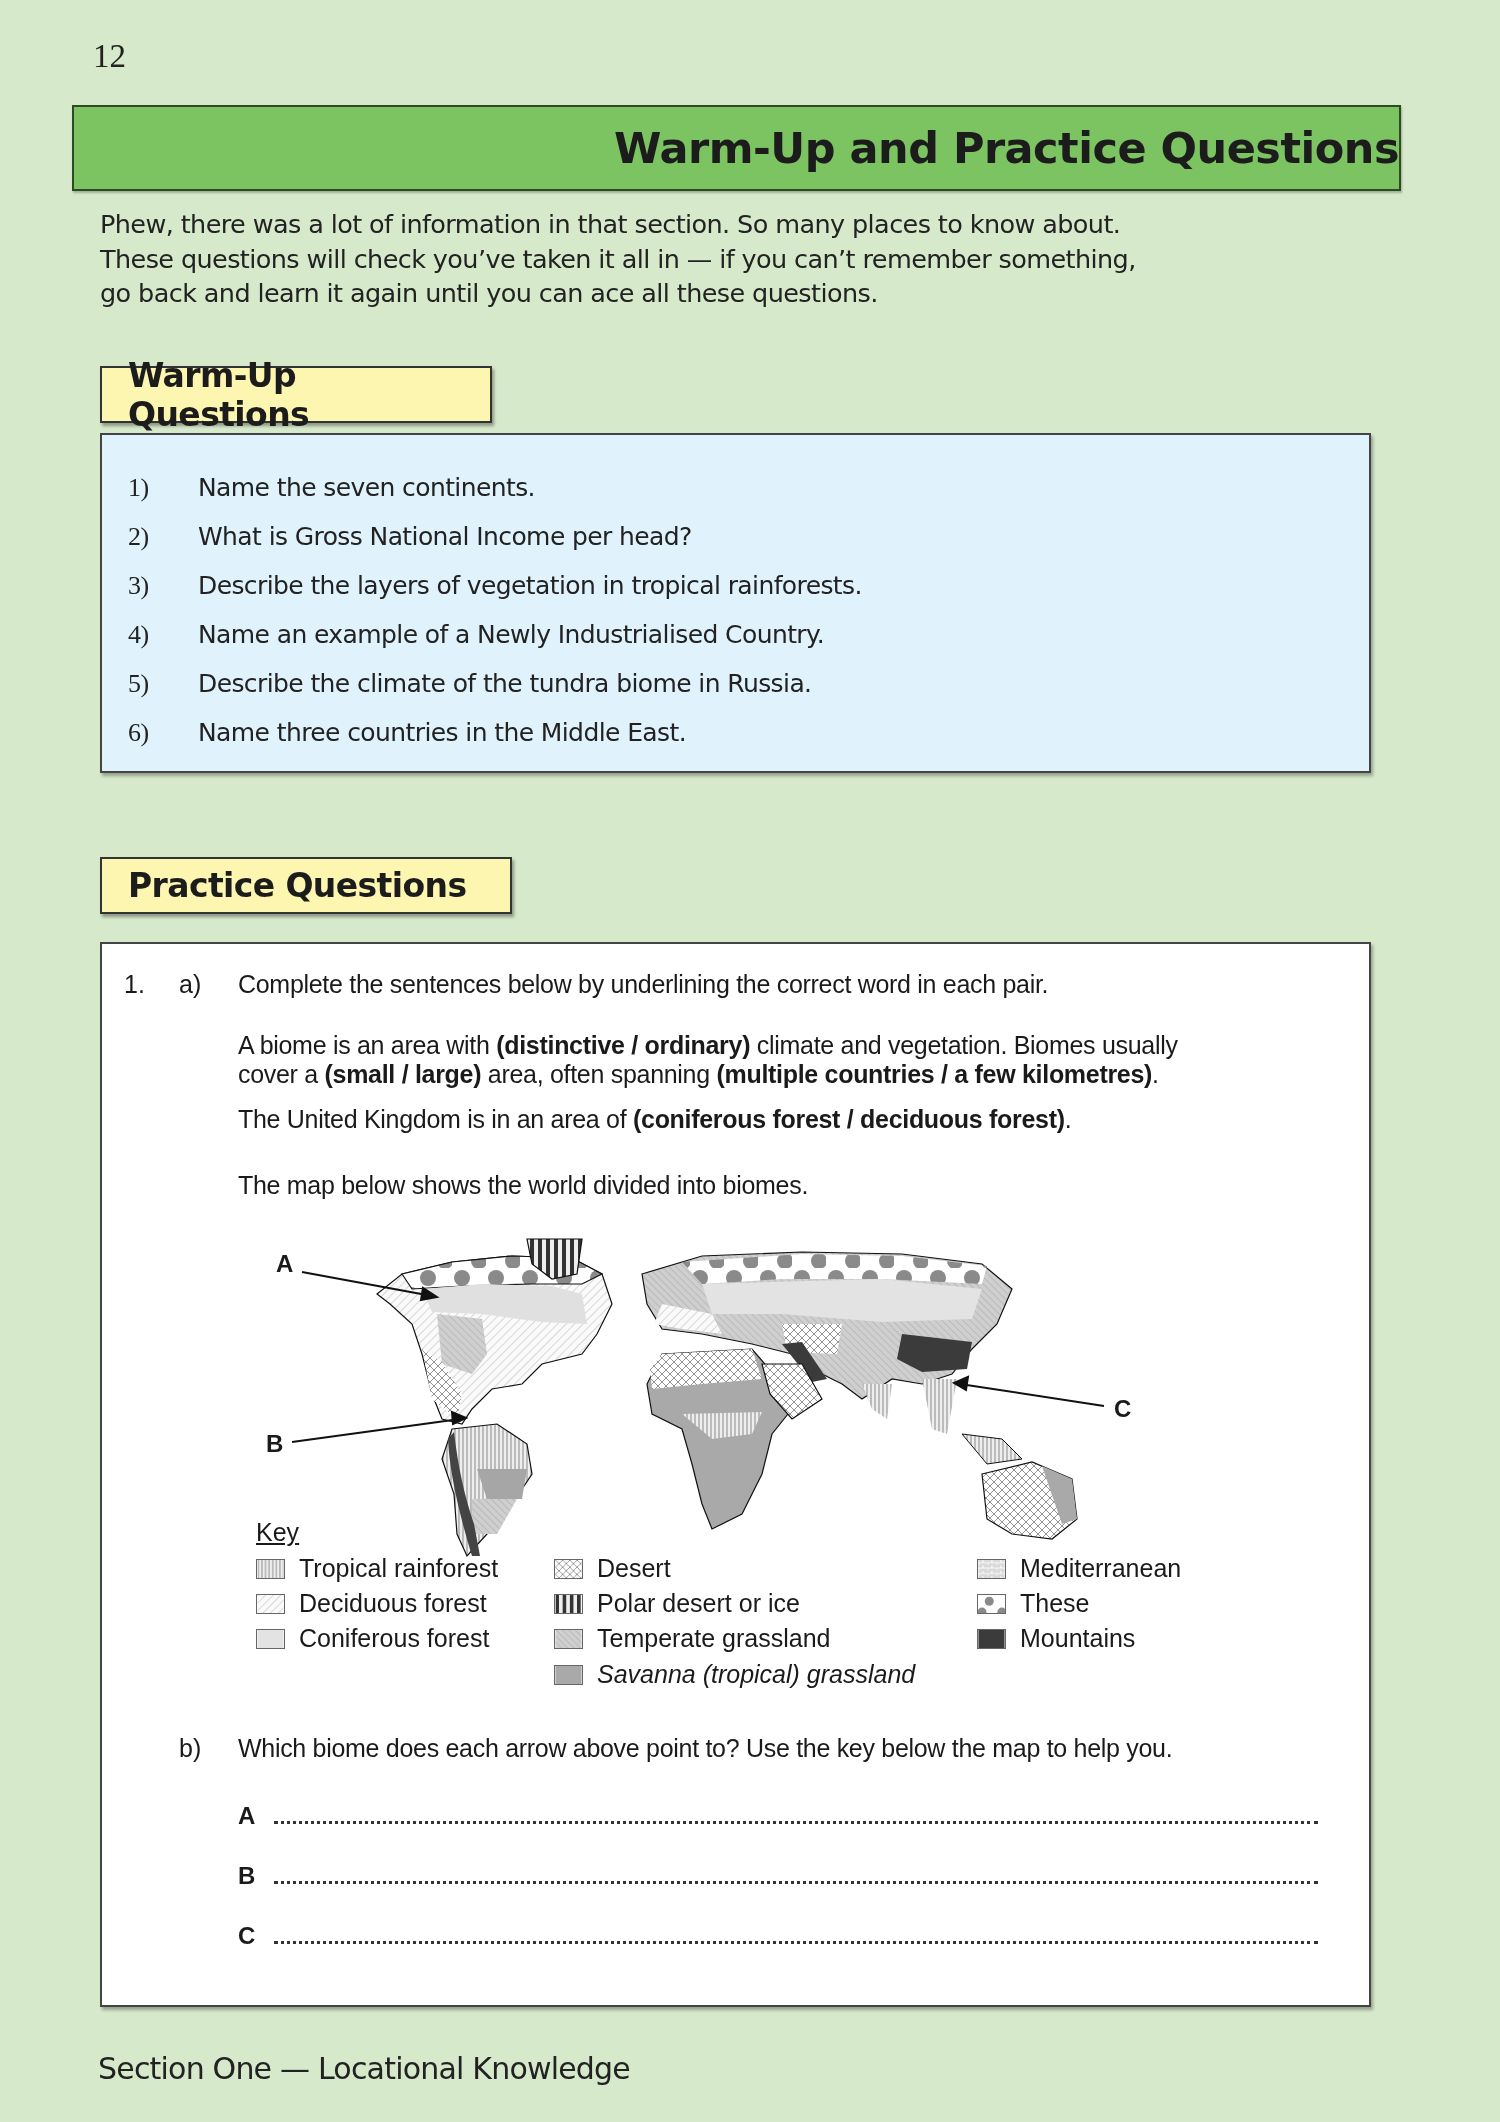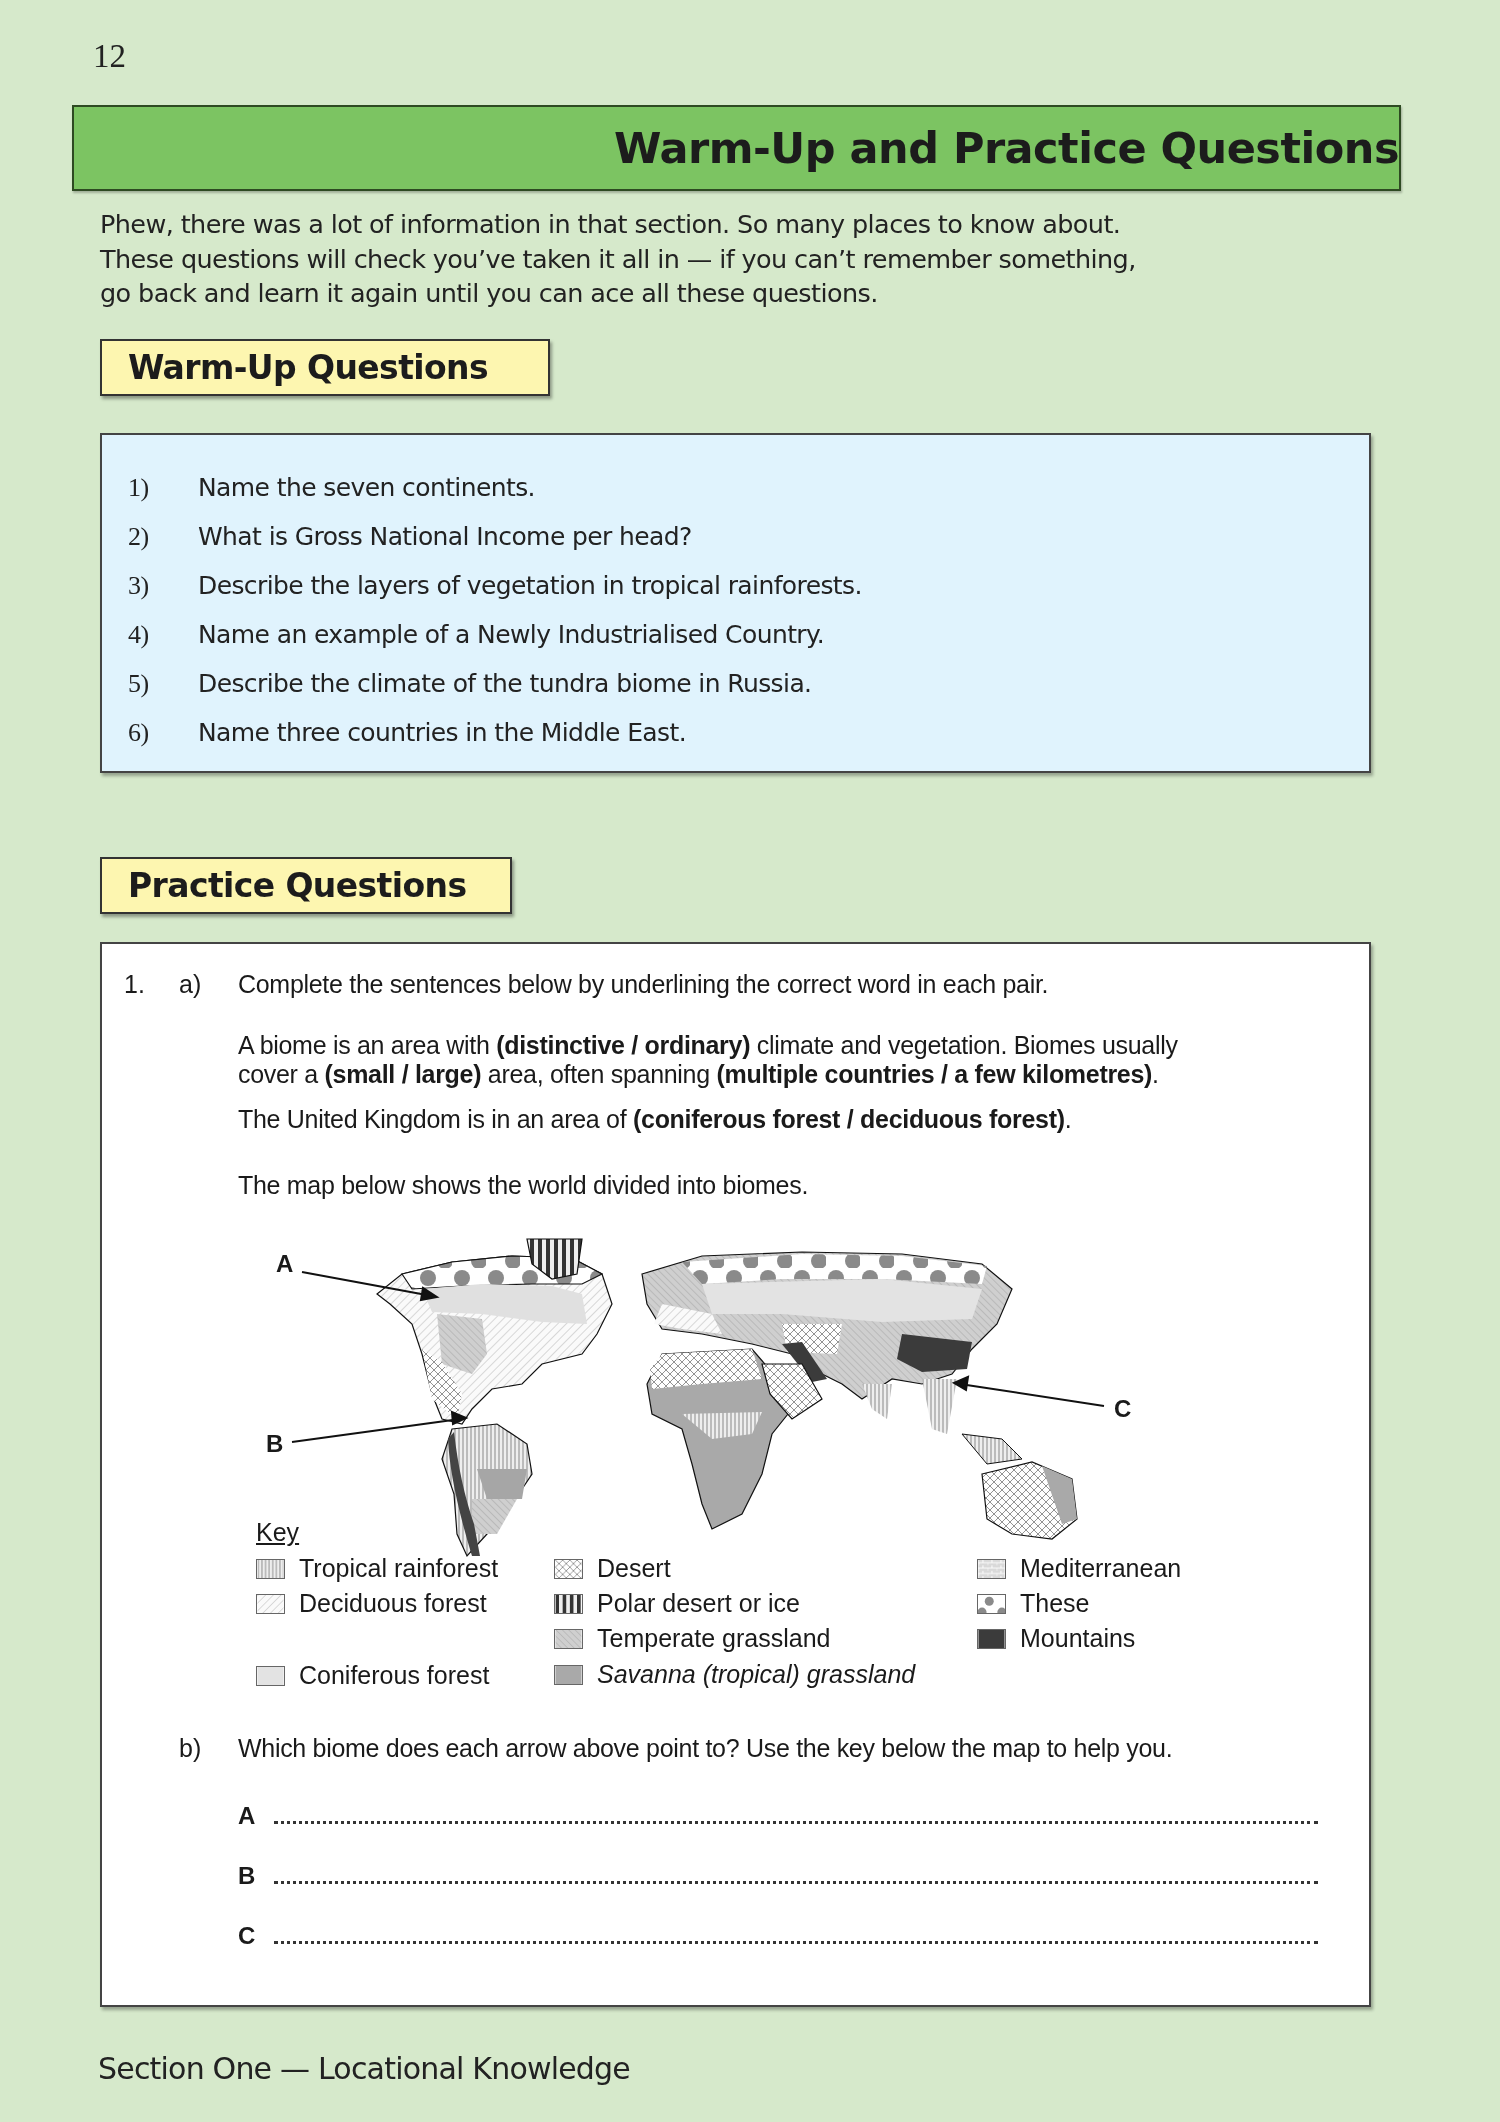--- a/index.html
+++ b/index.html
@@ -15,21 +15,21 @@
   }
   .title-bar h1 { margin:0; font-family:"DejaVu Sans", sans-serif; font-weight:bold; font-size:43px; letter-spacing:-0.5px; color:#1c1c1c; }
   .intro { position:absolute; left:100px; top:207px; width:1150px; font-family:"DejaVu Sans", sans-serif; font-size:25.5px; line-height:34.5px; color:#222; letter-spacing:-0.6px; }
   .intro p { margin:0; }
   .section-head {
     position:absolute; left:100px; background:#fdf6b0; border:2px solid #333;
     box-shadow:2px 3px 3px rgba(0,0,0,0.35);
     display:flex; align-items:center; padding:0 26px; box-sizing:border-box;
   }
   .section-head span { font-weight:bold; font-size:33px; letter-spacing:-0.6px; color:#1c1c1c; }
-  #warmup-head { top:339px; width:450px; height:57px; }
+  #warmup-head { top:366px; width:392px; height:57px; }
   #practice-head { top:857px; width:412px; height:57px; }
   .warmup-box {
     position:absolute; left:100px; top:433px; width:1271px; height:340px; box-sizing:border-box;
     background:#e0f3fd; border:2px solid #444; box-shadow:2px 3px 3px rgba(0,0,0,0.3);
   }
   .warmup-list { list-style:none; margin:0; padding:0; position:absolute; left:26px; top:28px; }
   .warmup-list li { display:flex; height:49px; align-items:center; font-size:25px; letter-spacing:-0.6px; color:#222; }
   .warmup-list .num { width:70px; font-family:"Liberation Serif", serif; font-size:26px; }
   .practice-box {
     position:absolute; left:100px; top:942px; width:1271px; height:1065px; box-sizing:border-box;
@@ -217,21 +217,21 @@
         <rect width="29" height="20" fill="url(#p-vert)"></rect>
       </svg>
     <span>Tropical rainforest</span>
   </div>
   <div class="key-item" style="left:154px;top:645px;">
     <svg class="swatch" viewBox="0 0 29 20">
         <rect width="29" height="20" fill="url(#p-diag-light)"></rect>
       </svg>
     <span>Deciduous forest</span>
   </div>
-  <div class="key-item" style="left:154px;top:680px;margin-top:37px;">
+  <div class="key-item" style="left:154px;top:680px;">
     <svg class="swatch" viewBox="0 0 29 20">
         <rect width="29" height="20" fill="#e3e3e3"></rect>
       </svg>
     <span>Coniferous forest</span>
   </div>
 
   <div class="key-item" style="left:452px;top:610px;">
     <svg class="swatch" viewBox="0 0 29 20">
         <rect width="29" height="20" fill="url(#p-cross)"></rect>
       </svg>

